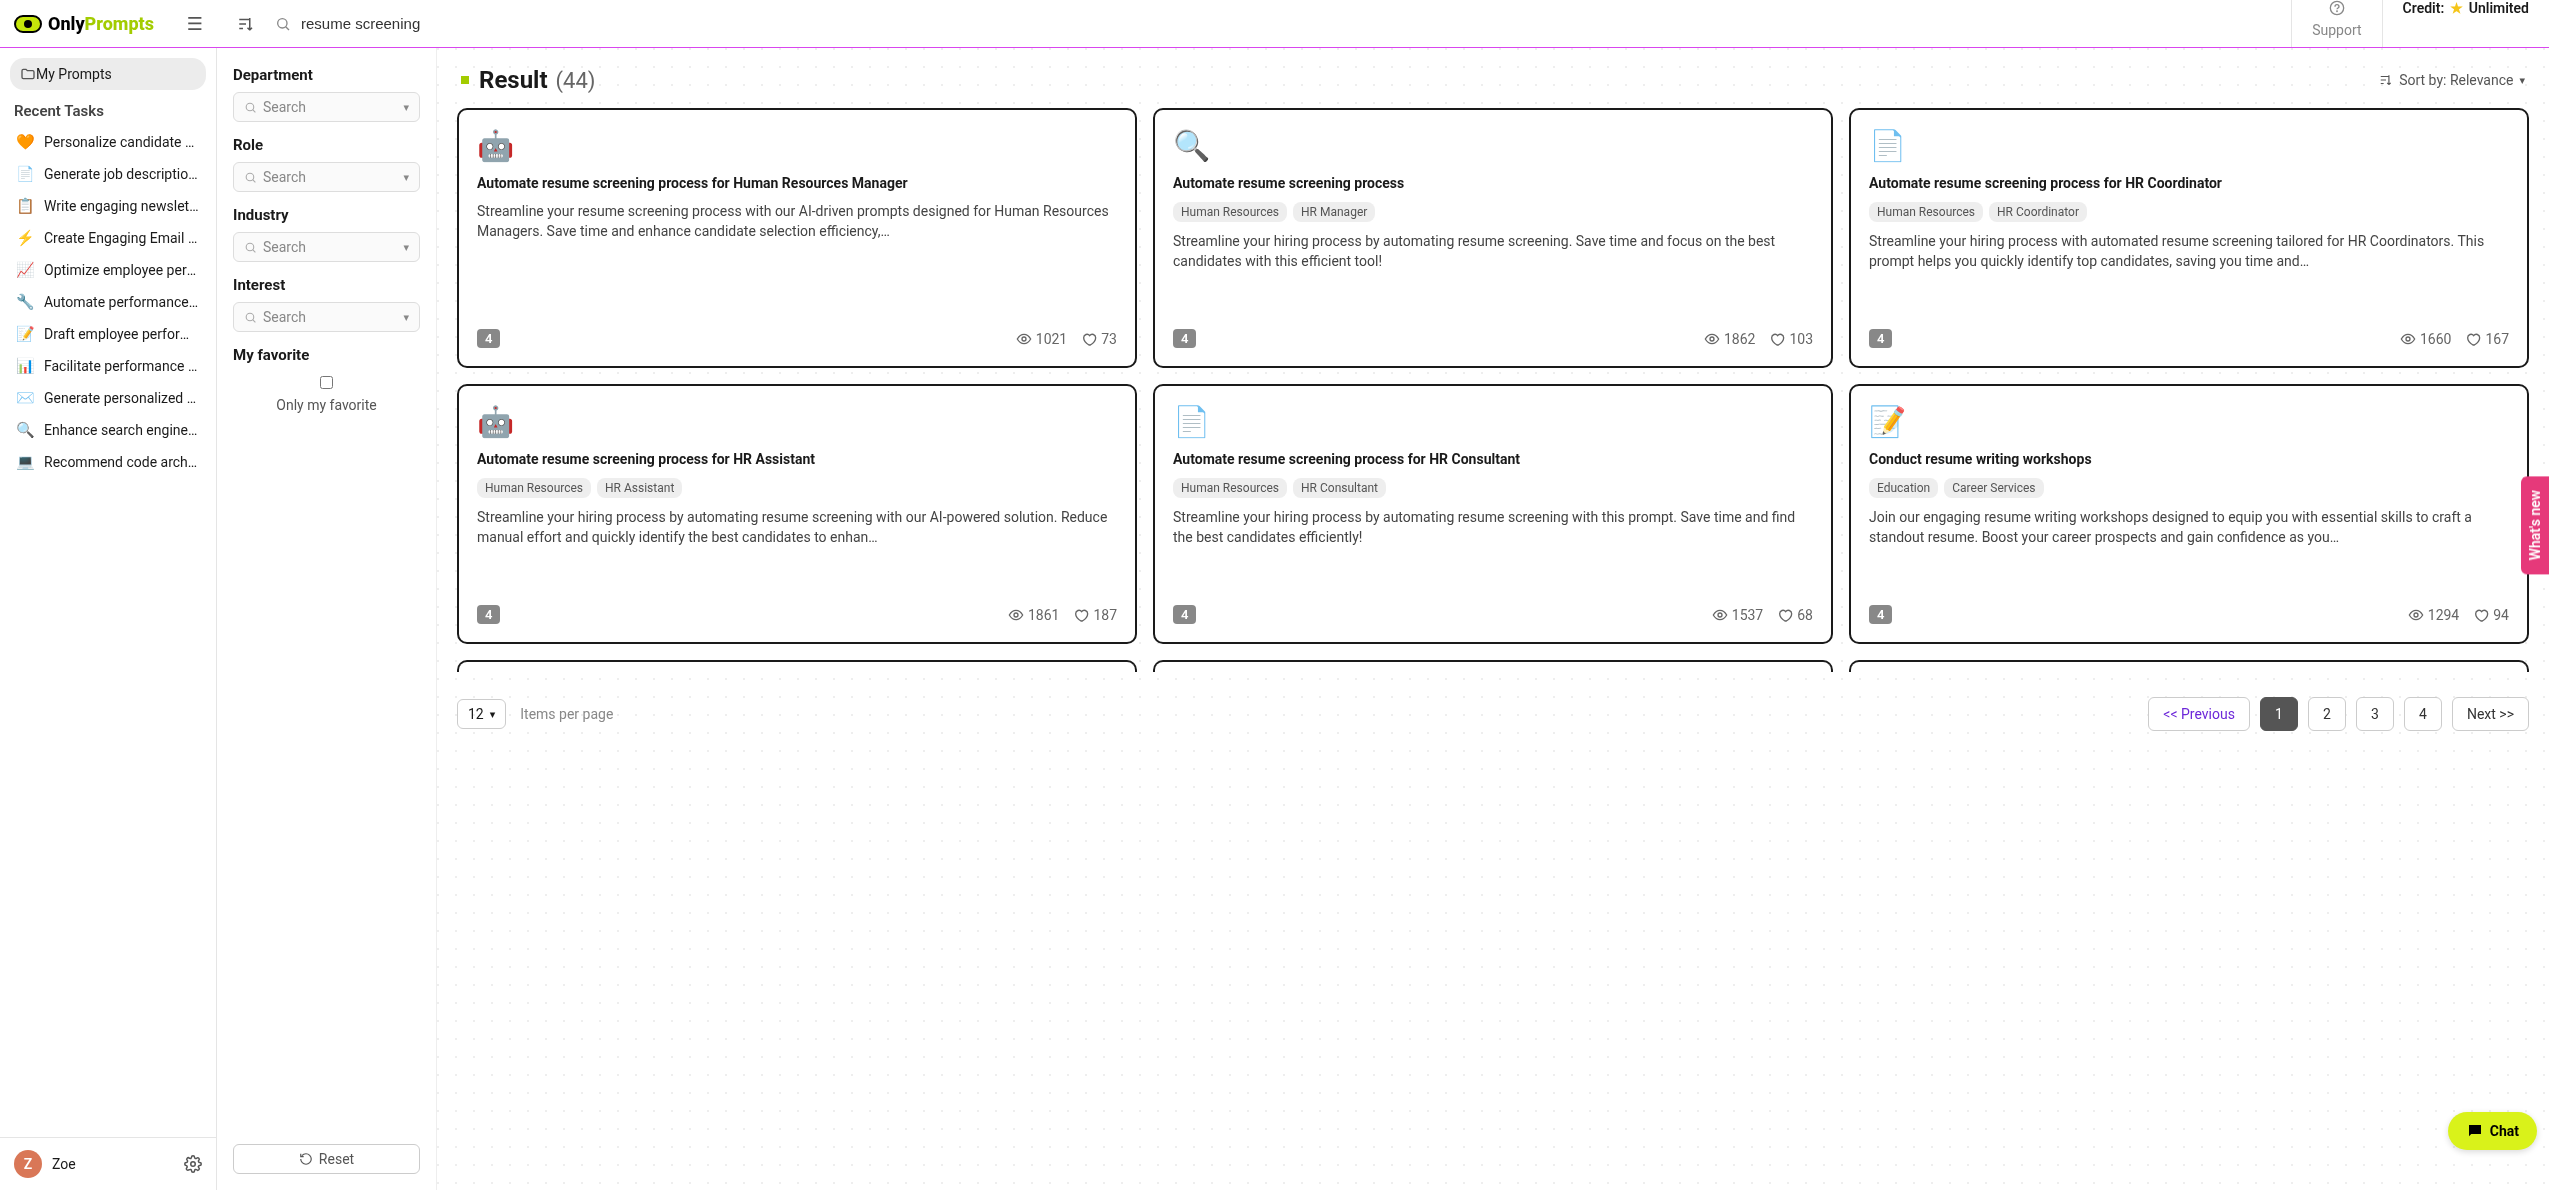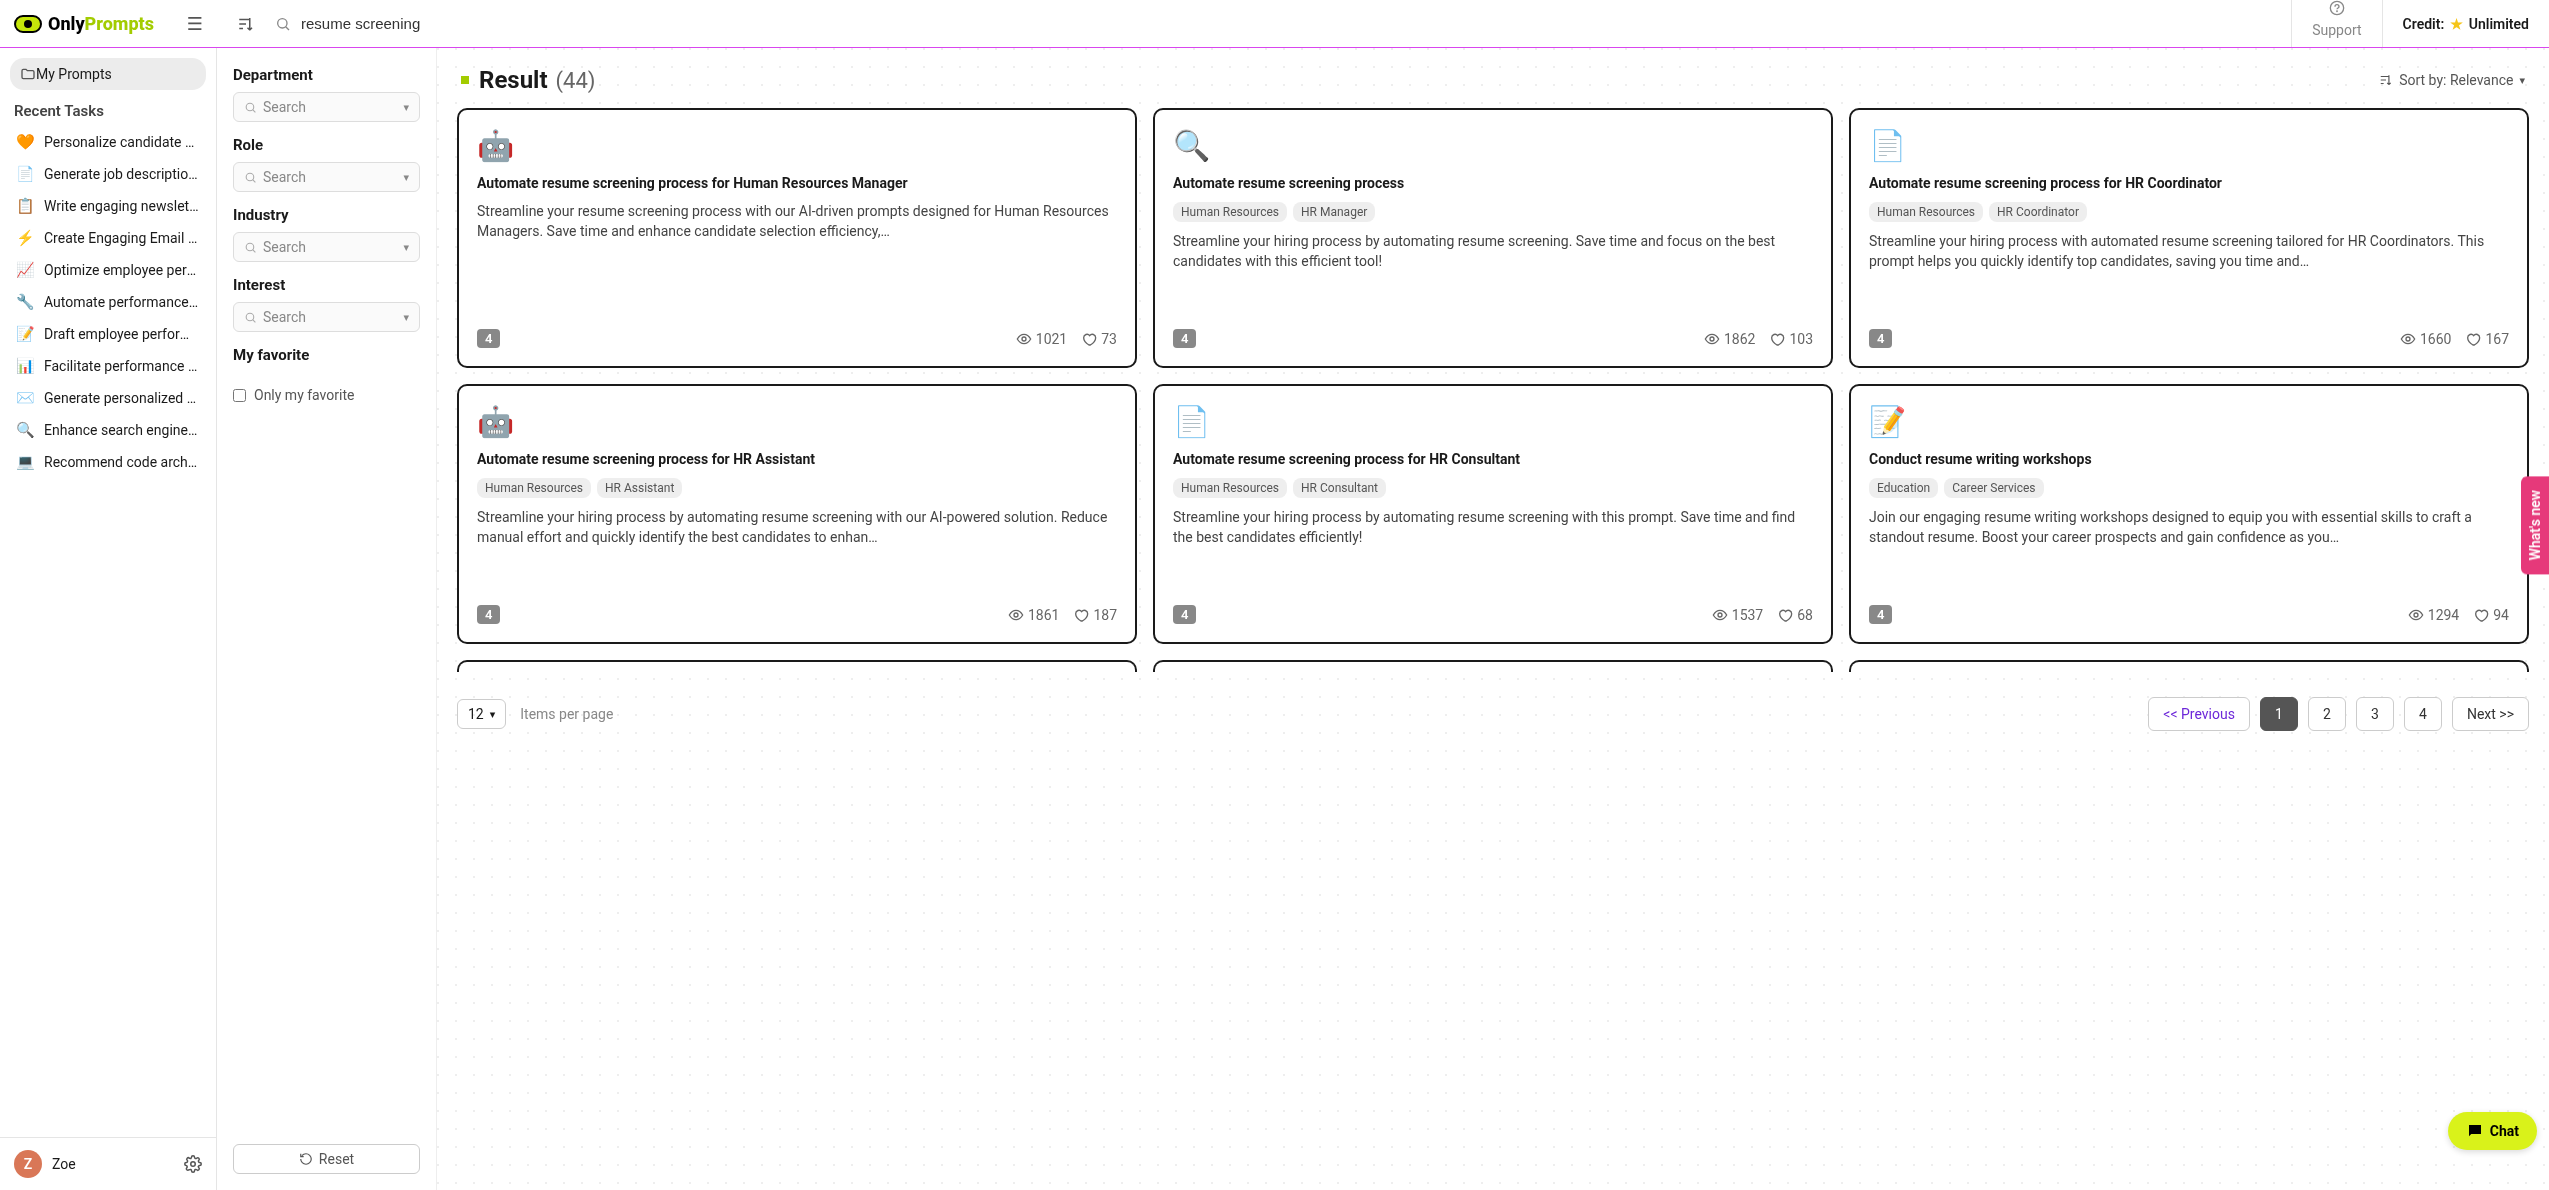--- a/index.html
+++ b/index.html
@@ -14,41 +14,41 @@
 .logo-eye::after { content:''; width:8px; height:8px; background:#000; border-radius:50%; }
 .logo-text-only { color:#000; }
 .logo-text-prompts { color:#a3cc00; }
 .hamburger { margin-left:auto; margin-right:14px; cursor:pointer; font-size:18px; color:#555; }
 .topbar-mid { flex: 1; display: flex; align-items: center; padding: 0 20px; gap: 20px; }
 .sort-ico { cursor:pointer; color:#555; }
 .search-wrap { display:flex; align-items:center; gap:10px; flex:1; }
 .search-wrap input { border:none; outline:none; font-size:15px; width: 350px; color:#333; }
 .topbar-right { display:flex; align-items:center; height:100%; }
 .support { border-left:1px solid #e5e5e5; height:100%; display:flex; align-items:center; padding:0 20px; color:#888; gap:6px; cursor:pointer;flex-direction:column; }
-.credit { border-left:1px solid #e5e5e5; height:100%; display:flex; align-items:center; padding:0 20px; font-weight:600; gap:6px; }
+.credit { border-left:1px solid #e5e5e5; height:100%; display:flex; padding:0 20px; font-weight:600; gap:6px; }
 .star { color:#f5c518; }
 
 
 .sidebar { width:217px; border-right:1px solid #e5e5e5; padding-top:48px; display:flex; flex-direction:column; background:#fff; }
 .sidebar-inner { padding:10px; overflow-y:auto; flex:1; }
 .my-prompts-btn { background:#ececec; border-radius:14px; padding:8px 10px; display:flex; align-items:center; cursor:pointer; margin-bottom:12px; }
 .section-title { font-size:15px; font-weight:600; color:#444; margin: 8px 4px 6px; }
 .task-item { display:flex; align-items:center; gap:10px; padding:7px 6px; cursor:pointer; border-radius:4px; white-space:nowrap; overflow:hidden; text-overflow:ellipsis; }
 .task-icon { width:18px; flex-shrink:0; text-align:center; font-size:15px; }
 .task-label { overflow:hidden; text-overflow:ellipsis; }
 .sidebar-footer { border-top:1px solid #e5e5e5; padding:12px 14px; display:flex; align-items:center; gap:10px; }
 .avatar { width:28px; height:28px; border-radius:50%; background:#d97757; color:#fff; display:flex; align-items:center; justify-content:center; font-weight:600; }
 .gear { margin-left:auto; cursor:pointer; color:#555; }
 
 
 .filters { width:220px; border-right:1px solid #eee; padding: 60px 16px 16px; display:flex; flex-direction:column; gap:8px; position:relative; }
 .filter-label { font-weight:700; font-size:15px; margin-top:6px; }
 .filter-select { border:1px solid #ddd; border-radius:6px; padding:6px 10px; display:flex; align-items:center; gap:6px; color:#888; cursor:pointer; position:relative; background:#fafafa; }
 .filter-select .chev { margin-left:auto; font-size:11px; }
-.fav-check { display:flex; align-items:center; gap:8px; margin-top:15px; color:#555; }
+.fav-check { display:flex; align-items:center; gap:8px; margin-top:4px; color:#555;flex-direction:column; }
 .reset-btn { margin-top:auto; border:1px solid #ccc; border-radius:6px; padding:6px; display:flex; align-items:center; justify-content:center; gap:6px; cursor:pointer; color:#555; }
 
 
 .main { flex:1; padding:60px 20px 14px 20px; display:flex; flex-direction:column; position:relative; background-image: radial-gradient(circle at 1px 1px, #eee 1px, transparent 0); background-size: 18px 18px; background-position: 0 48px; }
 .result-header { display:flex; align-items:center; padding: 6px 4px 14px; }
 .result-marker { width:8px; height:8px; background:#a3cc00; margin-right:10px; }
 .result-title { font-size:24px; font-weight:700; }
 .result-count { font-size:22px; color:#666; margin-left:8px; }
 .sort-by { margin-left:auto; display:flex; align-items:center; gap:6px; color:#555; cursor:pointer; font-size:14px; }
 

